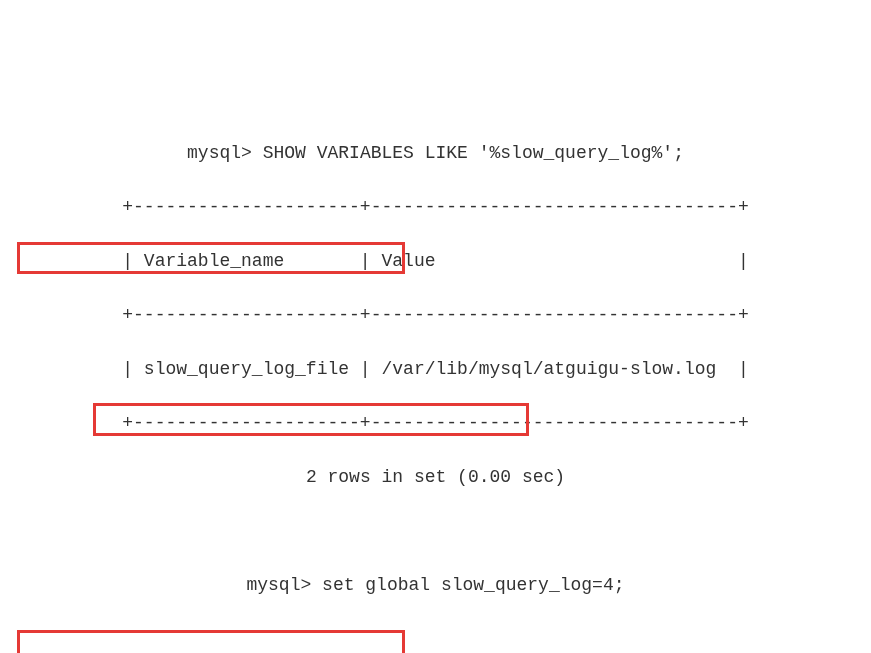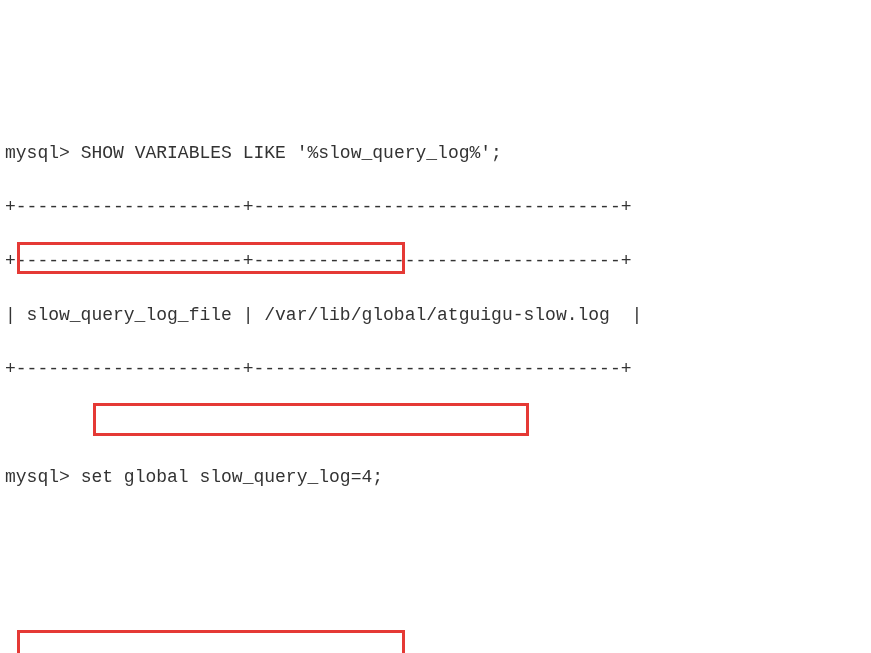--- a/index.html
+++ b/index.html
@@ -14,39 +14,42 @@
       background: #fff;
       padding: 5px;
       white-space: pre;
       line-height: 1.5;
     }
     .term {
       position: relative;
     }
     .line {
       display: block;
+      text-align: center;
     }
     .highlight-box {
       position: absolute;
       border: 3px solid #E53935;
       background: transparent;
       pointer-events: none;
     }
   </style>
 </head>
 <body>
 
 
 
 <div class="term">
 <span class="line"><span>mysql&gt;</span> <span>SHOW VARIABLES LIKE '%slow_query_log%';</span></span>
 <span class="line">+---------------------+----------------------------------+</span>
+<span class="line">| Variable_name       | Value                            |</span>
 <span class="line">+---------------------+----------------------------------+</span>
-<span class="line">| slow_query_log_file | /var/lib/global/atguigu-slow.log  |</span>
+<span class="line">| slow_query_log_file | /var/lib/mysql/atguigu-slow.log  |</span>
 <span class="line">+---------------------+----------------------------------+</span>
+<span class="line">2 rows in set (0.00 sec)</span>
 <span class="line"> </span>
 <span class="line"><span>mysql&gt;</span> <span>set global slow_query_log=4;</span></span>
 
 
 
 
 
 
 
 

